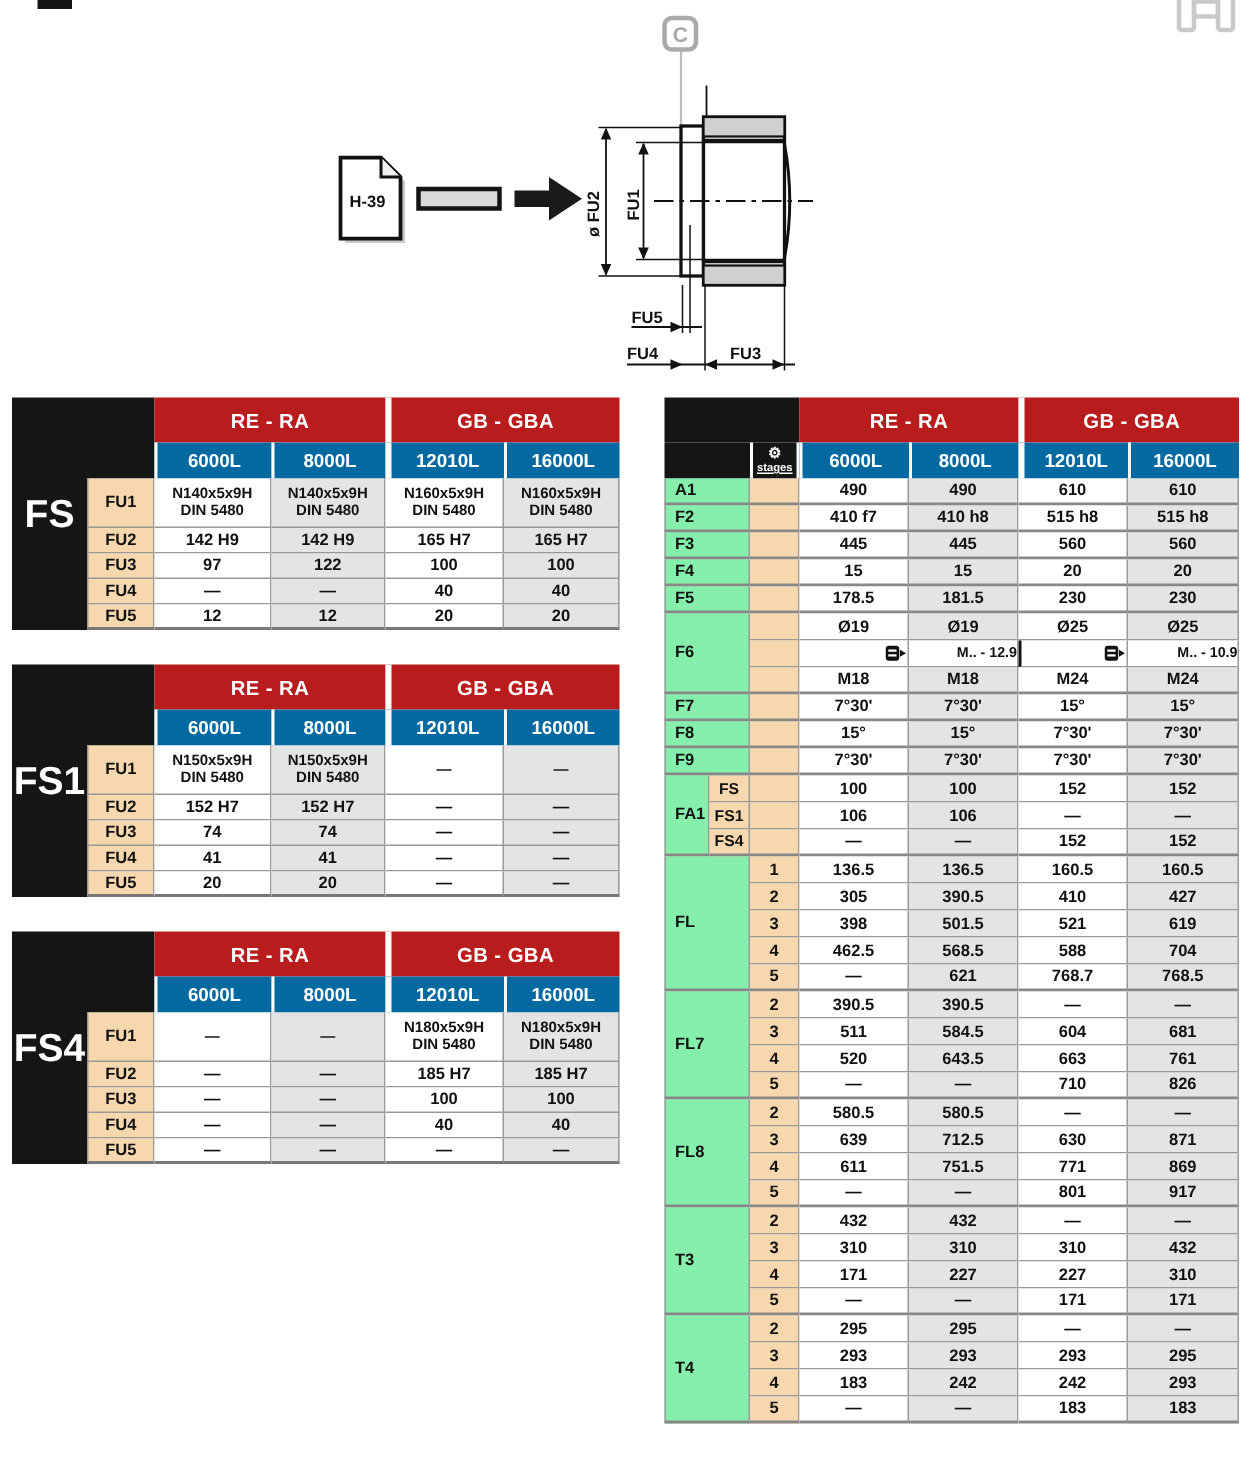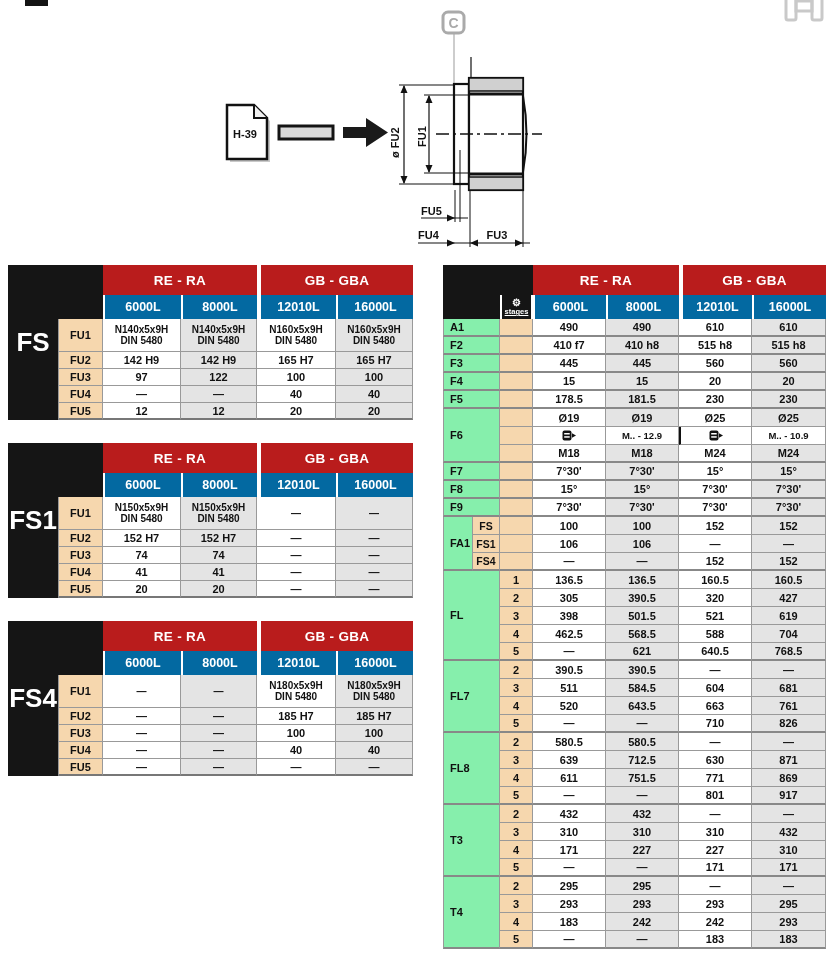--- a/index.html
+++ b/index.html
@@ -51,21 +51,21 @@
   #maintable tr.h2{height:24px;}
   .stagesh{background:#151515;border-left:2px solid #fff;border-right:2px solid #fff;
            color:#fff;text-align:center;vertical-align:middle;}
   .gearglyph{font-size:10px;line-height:10px;color:#fff;}
   .stageslbl{font-size:7.5px;line-height:8px;color:#fff;text-decoration:underline;}
   .glabel{background:#86efac;font-size:11px;text-align:left;padding-left:6px;vertical-align:middle;
           border-left:1px solid #999;border-right:1px solid #999;border-bottom:2px solid #888;}
   .sublabel{background:#f6d7ae;font-size:10.5px;border-right:1px solid #999;border-bottom:1px solid #999;}
   .stagecell{background:#f6d7ae;font-size:11px;border-right:1px solid #999;border-bottom:1px solid #999;}
   tr.gend td.val,tr.gend td.sublabel,tr.gend td.stagecell{border-bottom:2px solid #888;}
-  tr.boltrow td.val{background:#fff;font-size:9.5px;}
+  tr.boltrow td.val{background:#fff;font-size:9.5px;text-align:right;}
   td.boltdiv{border-left:2px solid #111;}
   td.bolticon svg{vertical-align:middle;}
 </style>
 </head>
 <body>
 
 <div id="page">
 
   <div class="blackmark"></div>
 
@@ -482,42 +482,42 @@
           <td class="stagecell">1</td>
           <td class="val c0">136.5</td>
           <td class="val c1">136.5</td>
           <td class="val c2">160.5</td>
           <td class="val c3">160.5</td>
         </tr>
         <tr>
           <td class="stagecell">2</td>
           <td class="val c0">305</td>
           <td class="val c1">390.5</td>
-          <td class="val c2">320</td>
+          <td class="val c2">410</td>
           <td class="val c3">427</td>
         </tr>
         <tr>
           <td class="stagecell">3</td>
           <td class="val c0">398</td>
           <td class="val c1">501.5</td>
           <td class="val c2">521</td>
           <td class="val c3">619</td>
         </tr>
         <tr>
           <td class="stagecell">4</td>
           <td class="val c0">462.5</td>
           <td class="val c1">568.5</td>
           <td class="val c2">588</td>
           <td class="val c3">704</td>
         </tr>
         <tr class="gend">
           <td class="stagecell">5</td>
           <td class="val c0">—</td>
           <td class="val c1">621</td>
-          <td class="val c2">640.5</td>
+          <td class="val c2">768.7</td>
           <td class="val c3">768.5</td>
         </tr>
         <tr>
           <td class="glabel" rowspan="4" colspan="2">FL7</td>
           <td class="stagecell">2</td>
           <td class="val c0">390.5</td>
           <td class="val c1">390.5</td>
           <td class="val c2">—</td>
           <td class="val c3">—</td>
         </tr>

